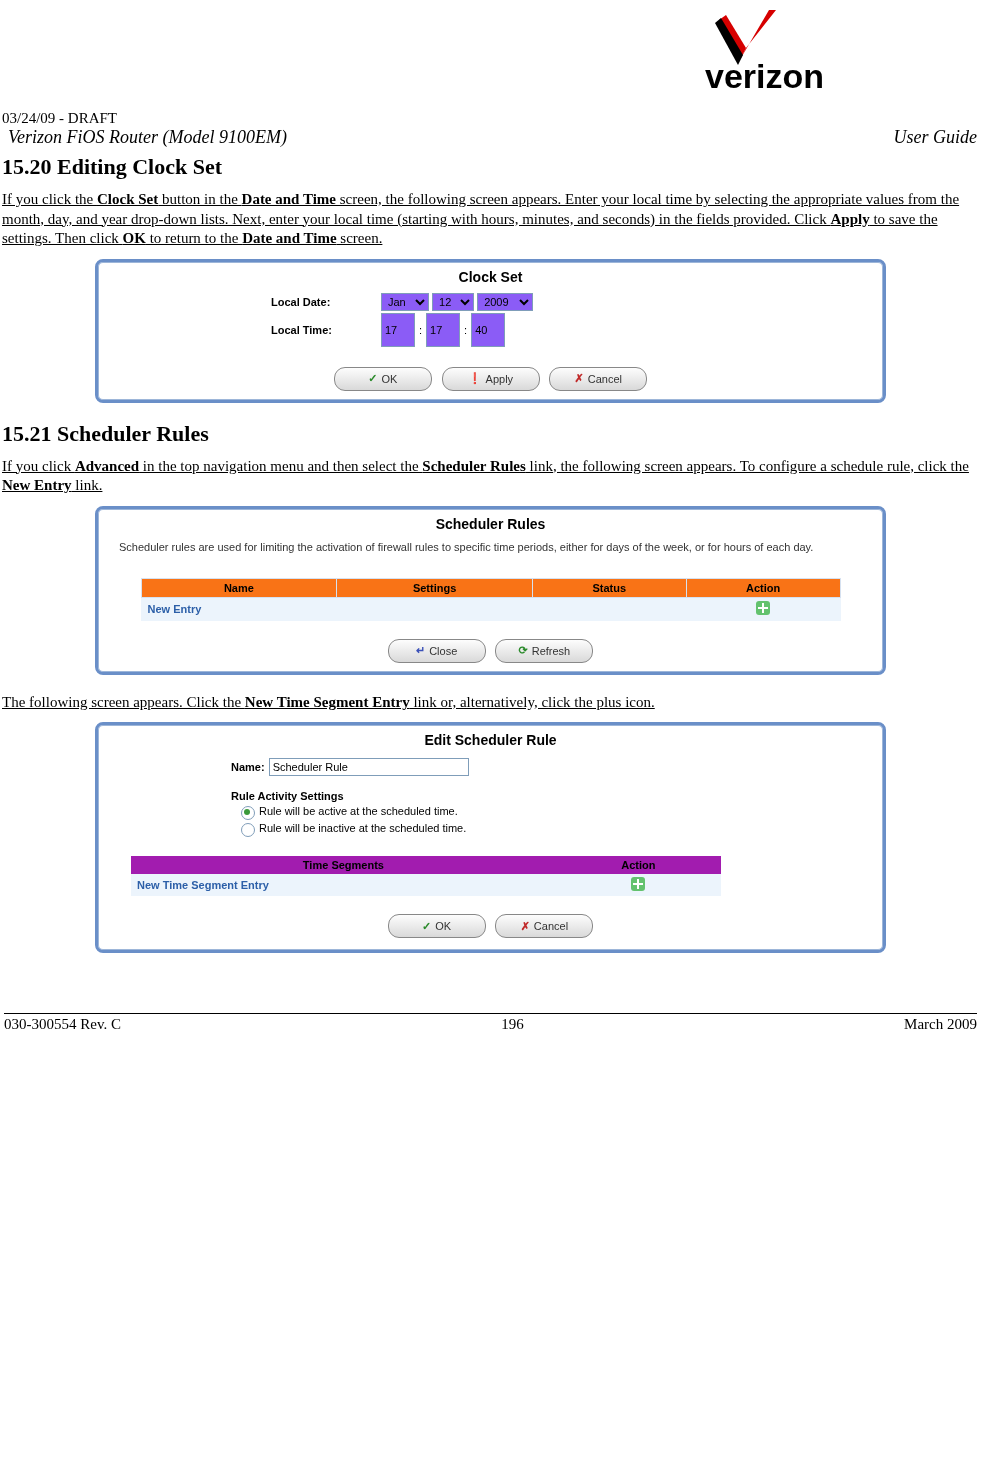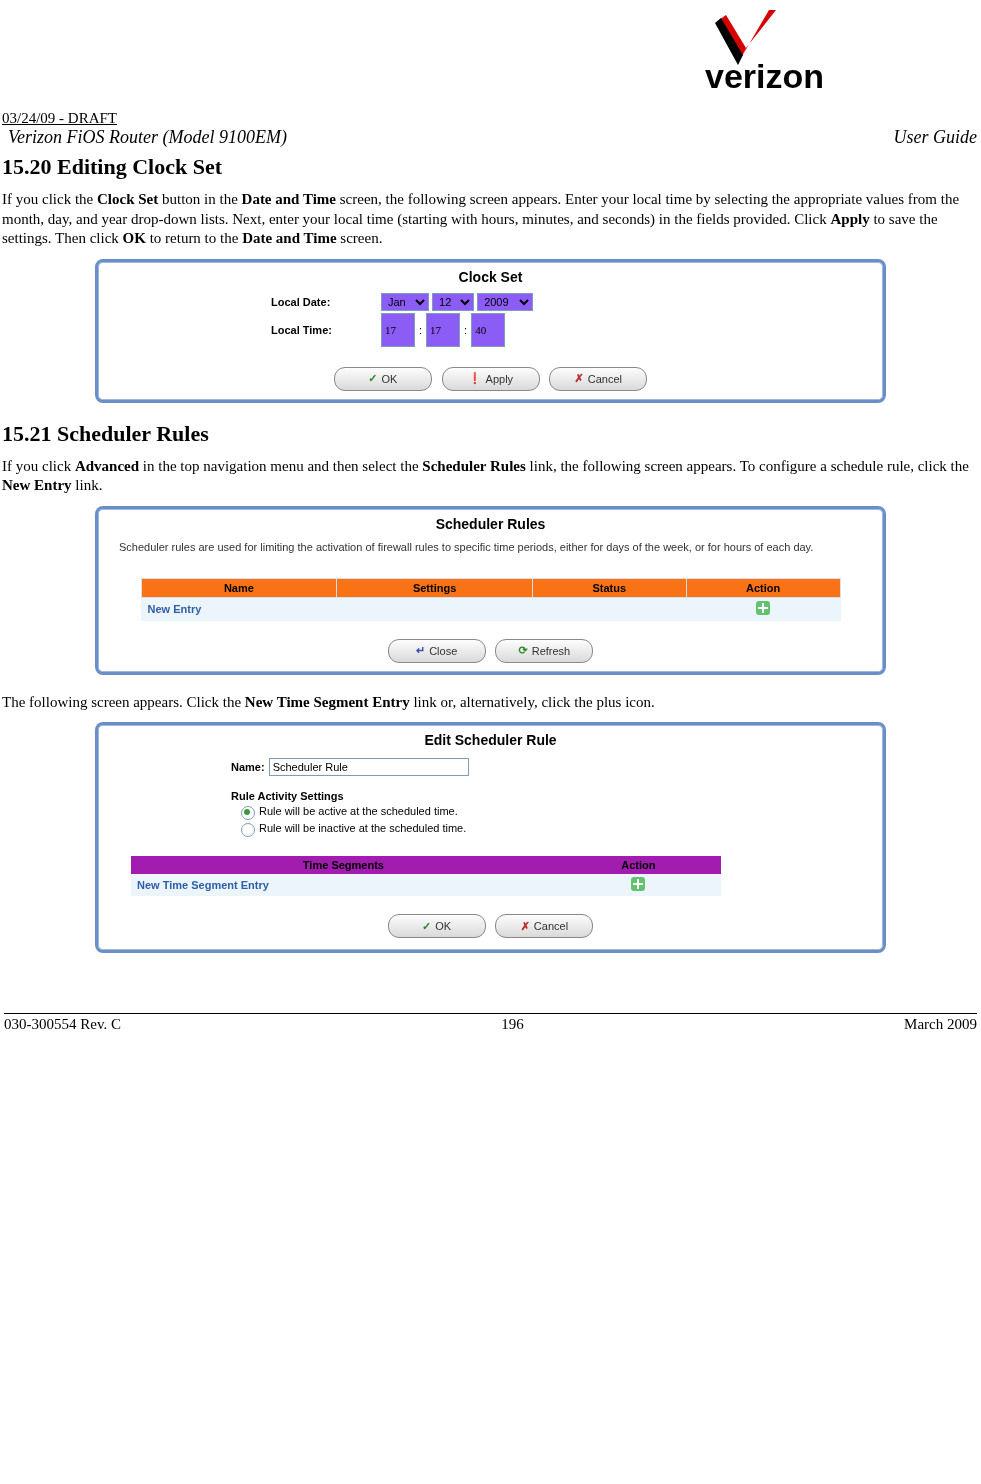--- a/index.html
+++ b/index.html
@@ -19,38 +19,38 @@
     text-align: right;
     padding-right: 90px;
     height: 100px;
   }
   .vz-logo {
     display: inline-block;
   }
   .draft-line {
     padding: 0 2px;
     font-size: 15px;
-    text-decoration: underline;
   }
   .model-line {
     display: flex;
     justify-content: space-between;
     font-style: italic;
     padding: 0 4px 2px 8px;
     font-size: 18px;
   }
   h1.sec {
     font-family: "Times New Roman", Times, serif;
     font-size: 22px;
     font-weight: bold;
     margin: 4px 0 10px 2px;
   }
   p.body {
     margin: 0 4px 10px 2px;
     line-height: 1.3;
+    text-decoration: underline;
   }
   .b { font-weight: bold; }
   .panel-outer {
     margin: 10px auto 18px auto;
     width: 779px;
     border: 3px solid #6a8fc8;
     border-radius: 8px;
     background: #fff;
     padding: 3px;
     box-shadow: inset 0 0 0 1px #9db6d9;
@@ -84,21 +84,21 @@
   }
   .form-row select, .form-row input[type=text] {
     font-family: Arial, sans-serif;
     font-size: 11px;
     border: 1px solid #7f9db9;
     background: #8b5cf6;
     height: 18px;
     box-sizing: border-box;
   }
   .form-row select { padding: 0 2px; }
-  .form-row input[type=text] { padding: 16px 3px; font-family: Liberation Serif, serif; }
+  .form-row input[type=text] { padding: 16px 3px; }
   .btn-row {
     text-align: center;
     padding: 18px 0 6px 0;
   }
   .pill-btn {
     display: inline-flex;
     align-items: center;
     justify-content: center;
     min-width: 72px;
     height: 22px;

